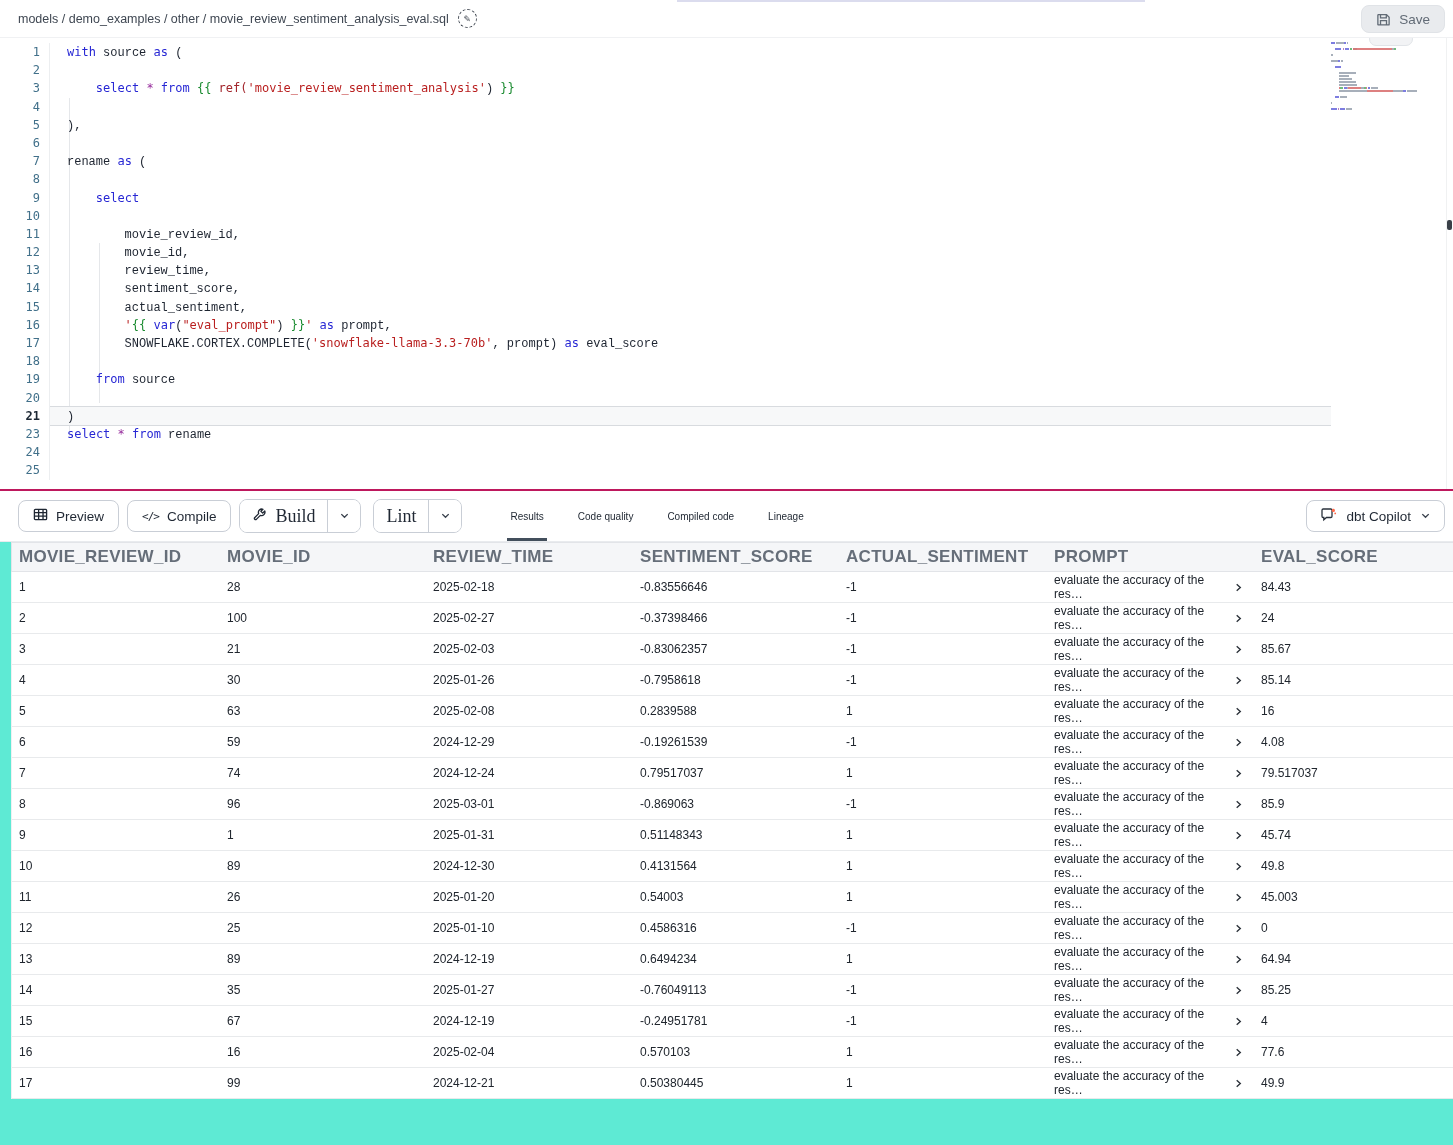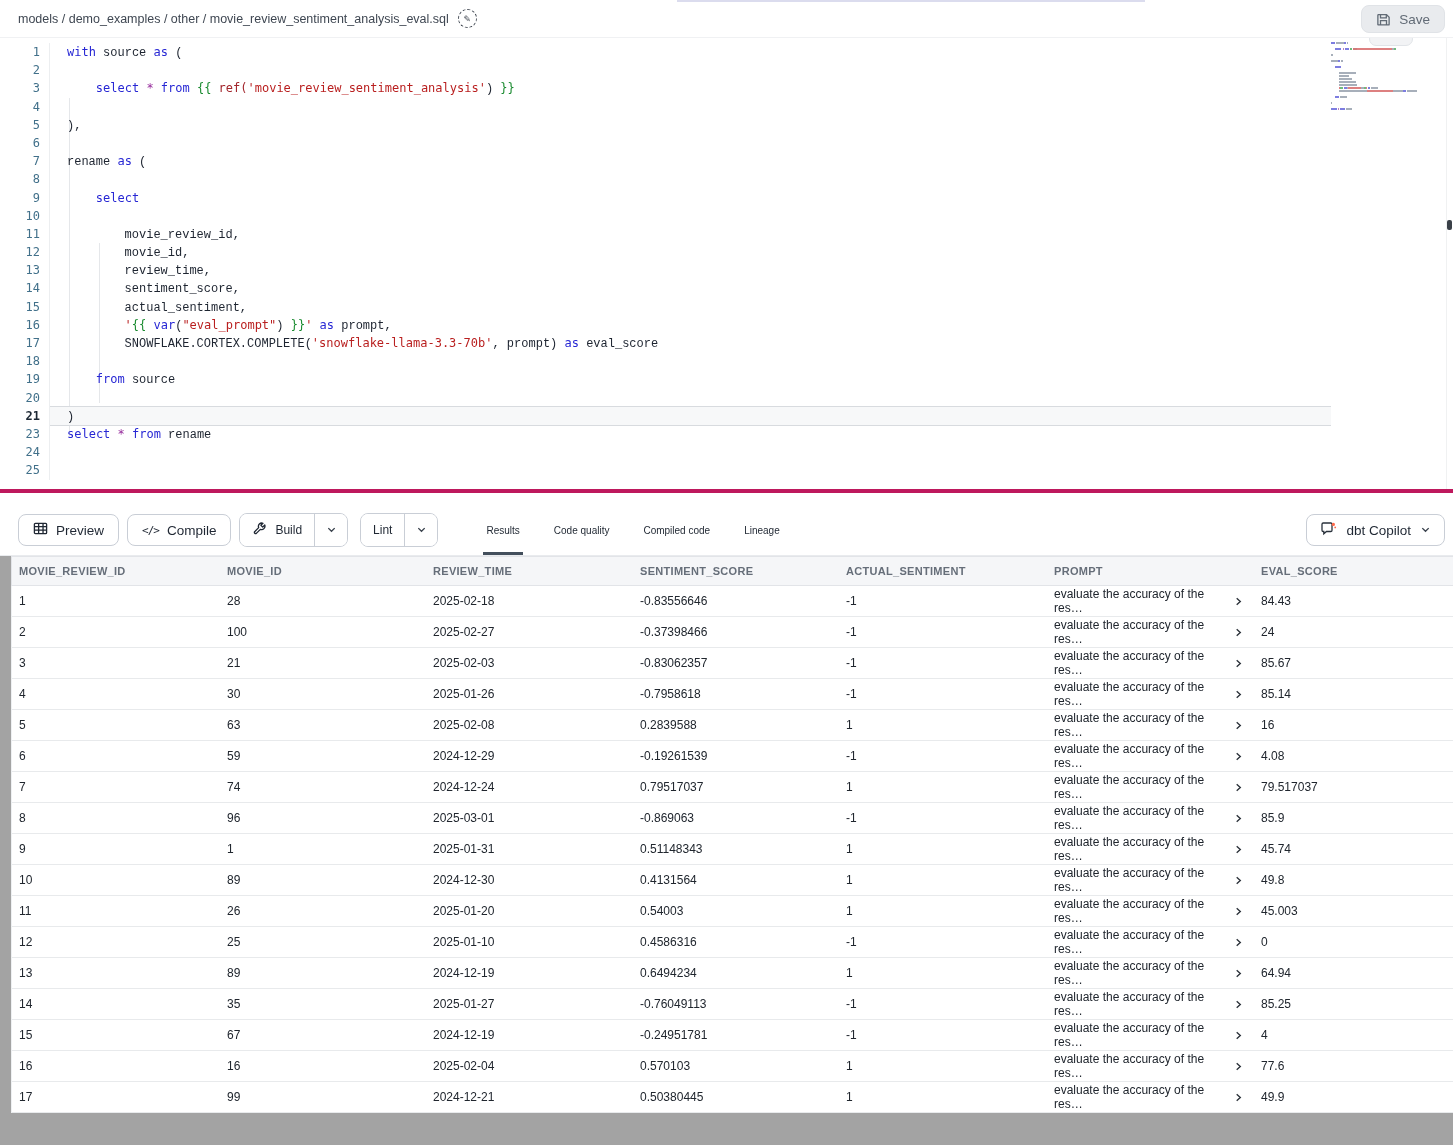--- a/index.html
+++ b/index.html
@@ -1,16 +1,16 @@
 <!DOCTYPE html>
 <html><head>
 <meta charset="utf-8">
 <style>
   html,body{margin:0;padding:0;background:#fff;}
-  .page{position:relative;width:1453px;height:1145px;overflow:hidden;background:#a3a3a3;
+  .page{position:relative;width:1453px;height:1145px;overflow:hidden;background:#5eead4;
         font-family:"Liberation Sans",sans-serif;color:#1d2430;}
   .top-edge-line{position:absolute;left:677px;top:0;width:468px;height:2px;background:#dbdcee;z-index:6;}
 
   
   .topbar{position:relative;height:37px;display:flex;align-items:center;padding:0 8px 0 18px;
           border-bottom:1px solid #f0f1f3;background:#fff;}
   .breadcrumb{font-size:12.5px;color:#3f4752;}
   .edit-circle{display:inline-flex;align-items:center;justify-content:center;width:17px;height:17px;
                margin-left:9px;border:1.4px dashed #3c434d;border-radius:50%;font-size:9px;color:#3c434d;}
   .save-btn{position:absolute;right:8px;top:5px;display:inline-flex;align-items:center;gap:8px;height:28px;
@@ -38,29 +38,29 @@
   .mm-line span{height:2px;display:inline-block;}
   .mm-sp{background:transparent;}
   .mm-kw{background:#7d7de0;} .mm-pl{background:#a7afba;} .mm-st{background:#dd8080;}
   .mm-jj{background:#6fbb7d;} .mm-fn{background:#cf7a7a;} .mm-op{background:#b77fc4;}
   .editor-scrollbar{position:absolute;right:1px;top:0;bottom:0;width:5px;border-left:1px solid #f0f1f2;}
   .editor-scrollbar .thumb{position:absolute;top:182px;left:0;width:5px;height:10px;background:#3a4048;border-radius:2px;}
   .float-pill{position:absolute;top:-6px;right:40px;width:42px;height:12px;border-radius:7px;
               background:#f2f3f5;border:1px solid #e1e4e8;}
 
   
-  .toolbar{position:relative;height:50px;display:flex;align-items:center;padding:12px 8px 0 18px;
-           border-top:4px solid #be185d;border-bottom:1px solid #e9ebee;background:#fff;justify-content:flex-end;}
+  .toolbar{position:relative;height:50px;display:flex;align-items:center;padding:0 8px 0 18px;
+           border-top:2px solid #be185d;border-bottom:1px solid #e9ebee;background:#fff;justify-content:flex-end;}
   .tbtn{display:inline-flex;align-items:center;gap:8px;height:32px;padding:0 14px;background:#fff;
         border:1px solid #c9ced6;border-radius:8px;font-size:13.5px;color:#1f2733;font-family:inherit;}
   .tbtn + .tbtn, .tbtn + .tgroup{margin-left:8px;}
   .tgroup{display:inline-flex;align-items:stretch;height:32px;border:1px solid #c9ced6;border-radius:8px;
           overflow:hidden;background:#fff;}
   .tgroup .main{display:inline-flex;align-items:center;gap:8px;padding:0 12px;border:none;background:#fff;
-          font-size:12px;color:#1f2733;font-family:Liberation Sans, sans-serif;}
+          font-size:18px;color:#1f2733;font-family:Liberation Serif, serif;}
   .tgroup .chev{display:inline-flex;align-items:center;justify-content:center;width:33px;border:none;
           border-left:1px solid #c9ced6;background:#fff;}
   .lint-group{margin-left:12px;}
   .compile-glyph{font-family:"DejaVu Sans Mono",monospace;font-size:11px;color:#1f2733;letter-spacing:-1px;}
   .tabs{display:flex;gap:34px;margin-left:48px;align-self:stretch;}
   .tab{position:relative;display:flex;align-items:center;font-size:10px;color:#1d2530;cursor:pointer;}
   .tab.active::after{content:'';position:absolute;left:-3px;right:-3px;bottom:0;height:3px;background:#434f5c;}
   .copilot-btn{margin-left:auto;display:inline-flex;align-items:center;gap:9px;height:32px;padding:0 13px;
           background:#fff;border:1px solid #c9ced6;border-radius:8px;font-size:13.5px;color:#1f2733;font-family:inherit;}
 
@@ -68,21 +68,21 @@
   .statusbar{height:56px;display:flex;align-items:center;padding:0 14px;font-size:13.5px;color:#1b222c;background:#fff;}
   .vdiv{width:1px;height:17px;background:#ccd1d6;margin:0 12px;}
   .link{color:#11697e;cursor:pointer;text-decoration:none;}
   .change-link{margin-left:26px;}
   .dl-link{margin-left:auto;padding-right:2px;}
 
   
   .grid-cols{display:grid;grid-template-columns:197px 206px 207px 206px 208px 207px 1fr;}
   .thead{height:28px;margin-left:11px;background:#f5f6f8;border-top:1px solid #e2e4e8;
          border-bottom:1px solid #e2e4e8;border-left:1px solid #e2e4e8;}
-  .th{display:flex;align-items:center;padding-left:18px;font-size:11px;font-weight:bold;color:#666e79;letter-spacing:.3px;}
+  .th{display:flex;align-items:center;padding-left:18px;font-size:17px;font-weight:bold;color:#666e79;letter-spacing:.3px;}
   .th:first-child{padding-left:7px;}
   .tbody{margin-left:11px;border-left:1px solid #eef0f2;}
   .trow{height:30px;border-bottom:1px solid #e8eaec;background:#fff;}
   .td{display:flex;align-items:center;padding-left:18px;font-size:12px;color:#20262e;}
   .td:first-child{padding-left:7px;}
   .td-prompt .prompt-text{font-size:12px;color:#20262e;}
   .prompt-chev{margin-left:7px;display:inline-flex;}
 </style>
 </head>
 <body>

